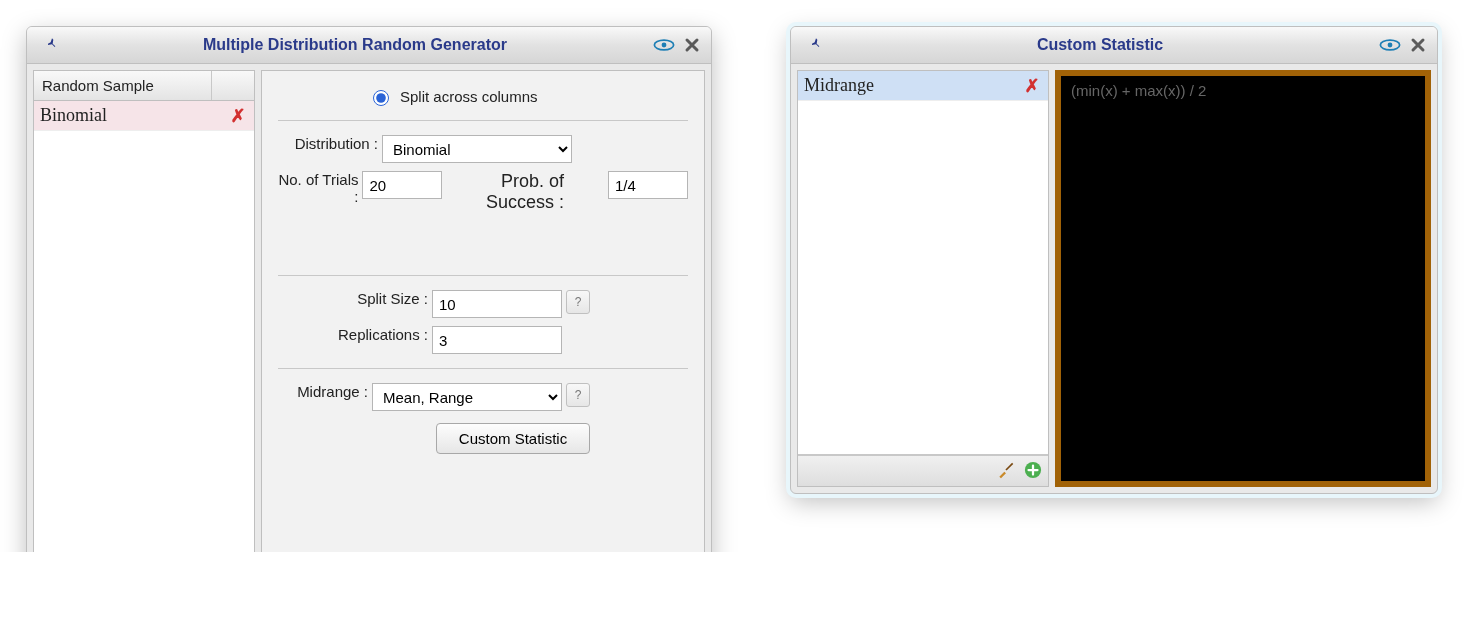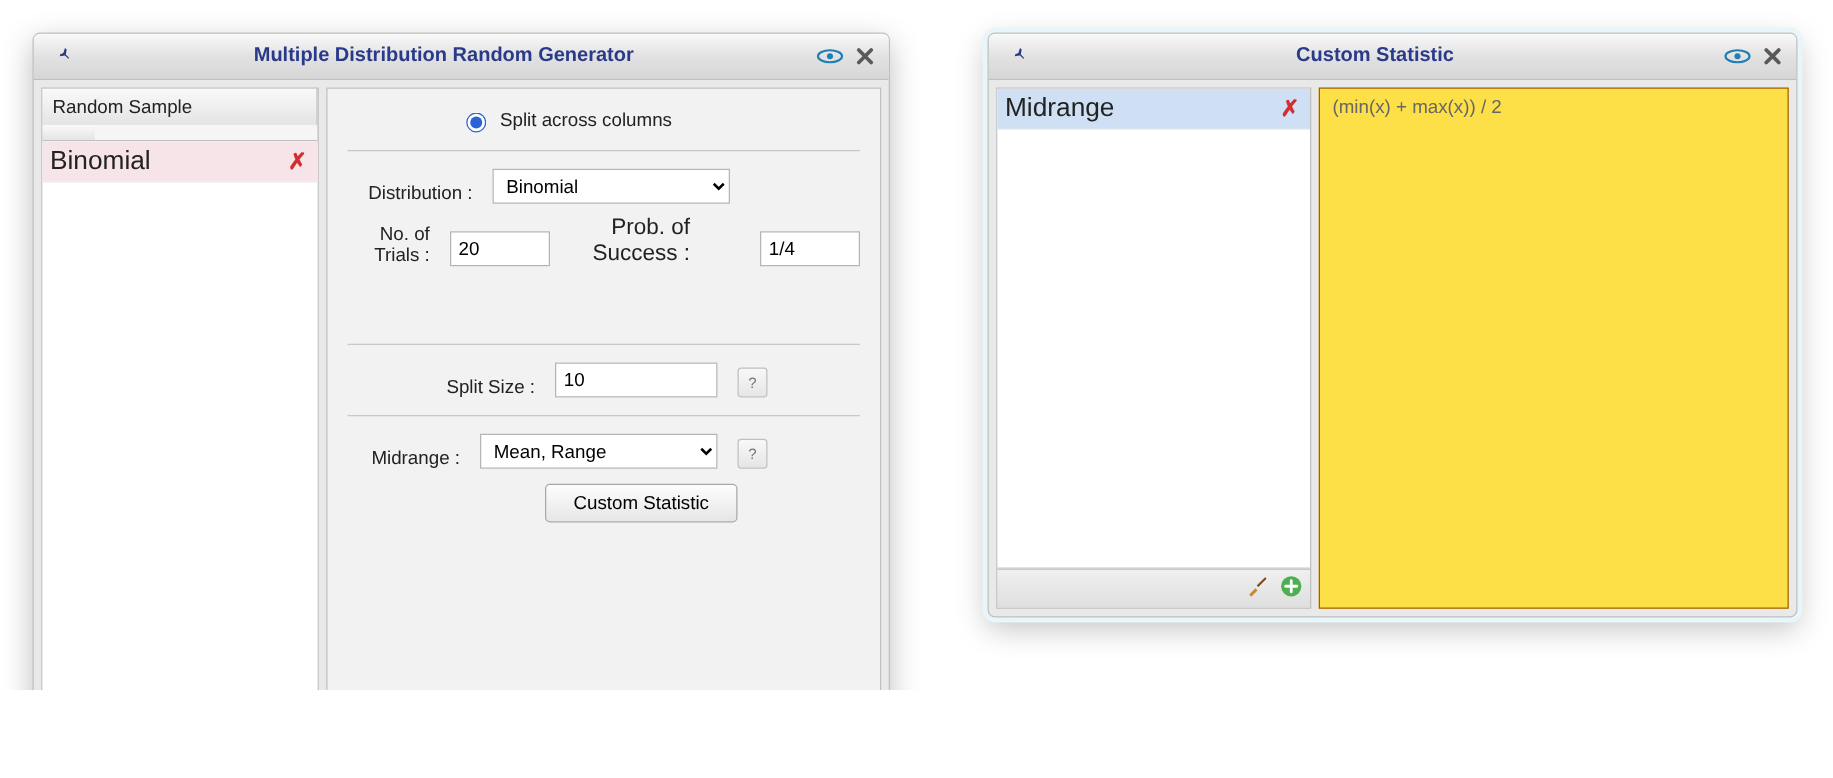--- a/index.html
+++ b/index.html
@@ -66,21 +66,20 @@
   .list-panel {
     width: 220px;
     border: 1px solid #bfbfbf;
     background: linear-gradient(to bottom, #f6f6f6, #ececec);
     display: flex;
     flex-direction: column;
   }
   .list-header {
     display: flex;
     border-bottom: 1px solid #bfbfbf;
-    flex-direction: column;
   }
   .list-header .col {
     padding: 6px 8px;
     background: linear-gradient(to bottom, #f9f9f9, #e4e4e4);
     border-right: 1px solid #c8c8c8;
     font-size: 15px;
     color: #222;
   }
   .list-header .col.main { flex: 1; }
   .list-header .col.spacer { width: 26px; border-right: none; }
@@ -94,21 +93,21 @@
     align-items: center;
     padding: 4px 6px;
     border-bottom: 1px solid #eee;
   }
   .list-row.selected {
     background: #cfe0f5;
   }
   .list-row.selected.pink {
     background: #f6e4e8;
   }
-  .list-row .label { flex: 1; font-size: 21px; }
+  .list-row .label { flex: 1; font-size: 18px; font-family: Liberation Serif, serif; }
   .list-row .del {
     width: 20px;
     text-align: center;
     cursor: pointer;
   }
   .list-footer {
     height: 30px;
     background: linear-gradient(to bottom, #f0f0f0, #dedede);
     border-top: 1px solid #c8c8c8;
     display: flex;
@@ -139,23 +138,23 @@
     margin: 4px 0 4px 90px;
     font-size: 15px;
   }
   input[type=radio] {
     width: 16px;
     height: 16px;
     accent-color: #2a63d6;
   }
   .form-row {
     display: flex;
-    align-items: flex-end;
+    align-items: flex-start;
     margin: 8px 0;
-    gap: 16px;
+    gap: 4px;
   }
   .form-row .lbl {
     width: 150px;
     text-align: right;
     font-size: 15px;
   }
   .form-row .lbl2 {
     text-align: right;
     font-size: 18px;
   }
@@ -188,22 +187,22 @@
     background: linear-gradient(to bottom,#fdfdfd,#e6e6e6);
     border-radius: 4px;
     padding: 6px 22px;
     font-size: 15px;
     cursor: pointer;
   }
 
   
   .expr-panel {
     flex: 1;
-    border: 1px solid #a16207;
-    background: #fde047;
+    border: 6px solid #a16207;
+    background: #000000;
     padding: 6px 10px;
     font-size: 15px;
     color: #666;
     box-sizing: border-box;
   }
 
   
   .red-x {
     font-family: "Comic Sans MS", cursive, sans-serif;
     font-weight: bold;
@@ -292,20 +291,24 @@
         </div>
 
         <div style="height:40px;"></div>
         <hr>
 
         <div class="form-row">
           <span class="lbl">Split Size :</span>
           <input type="text" style="width: 130px;" value="10">
           <span class="help">?</span>
         </div>
+        <div class="form-row">
+          <span class="lbl">Replications :</span>
+          <input type="text" style="width: 130px;" value="3">
+        </div>
 
         <hr>
 
         <div class="form-row">
           <span class="lbl" style="width:90px;">Midrange :</span>
           <select>
             <option>Mean, Range</option>
           </select>
           <span class="help">?</span>
         </div>

